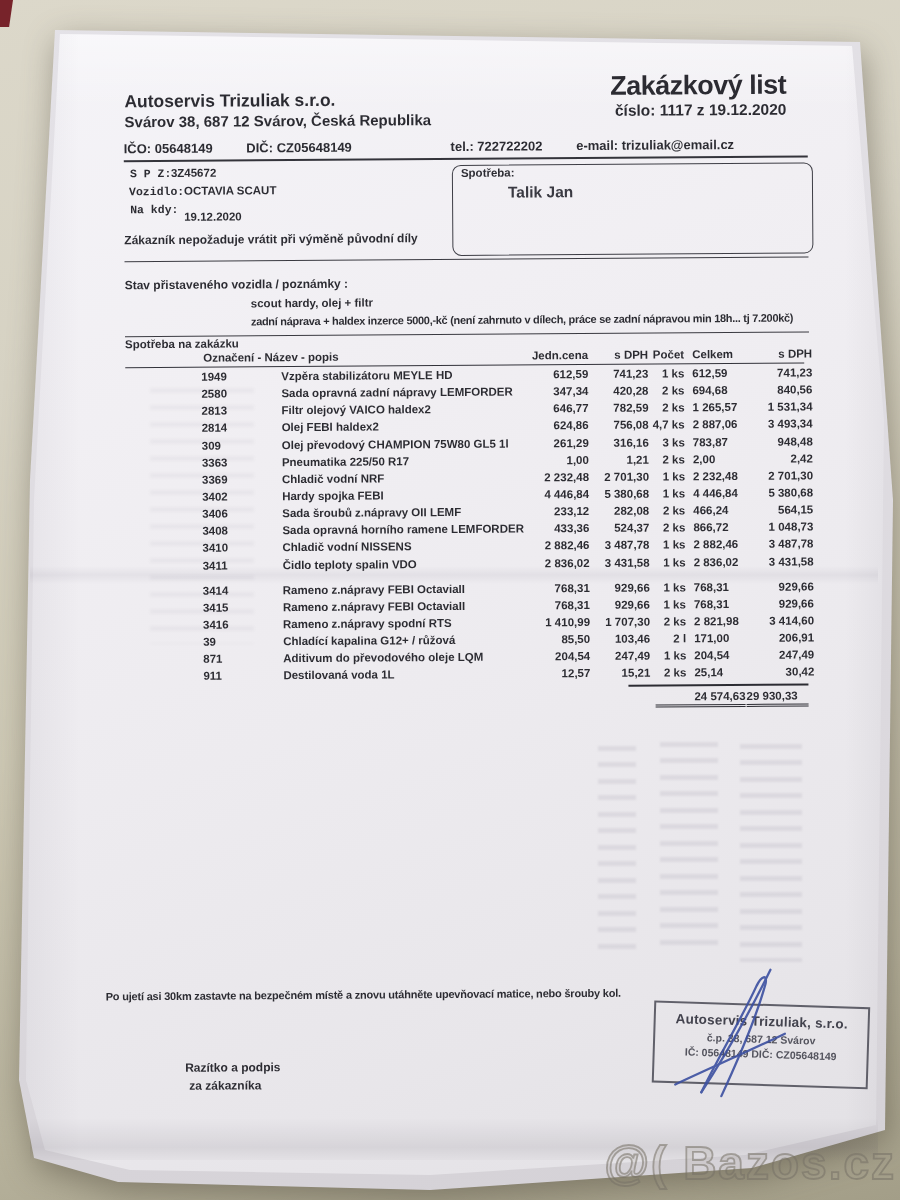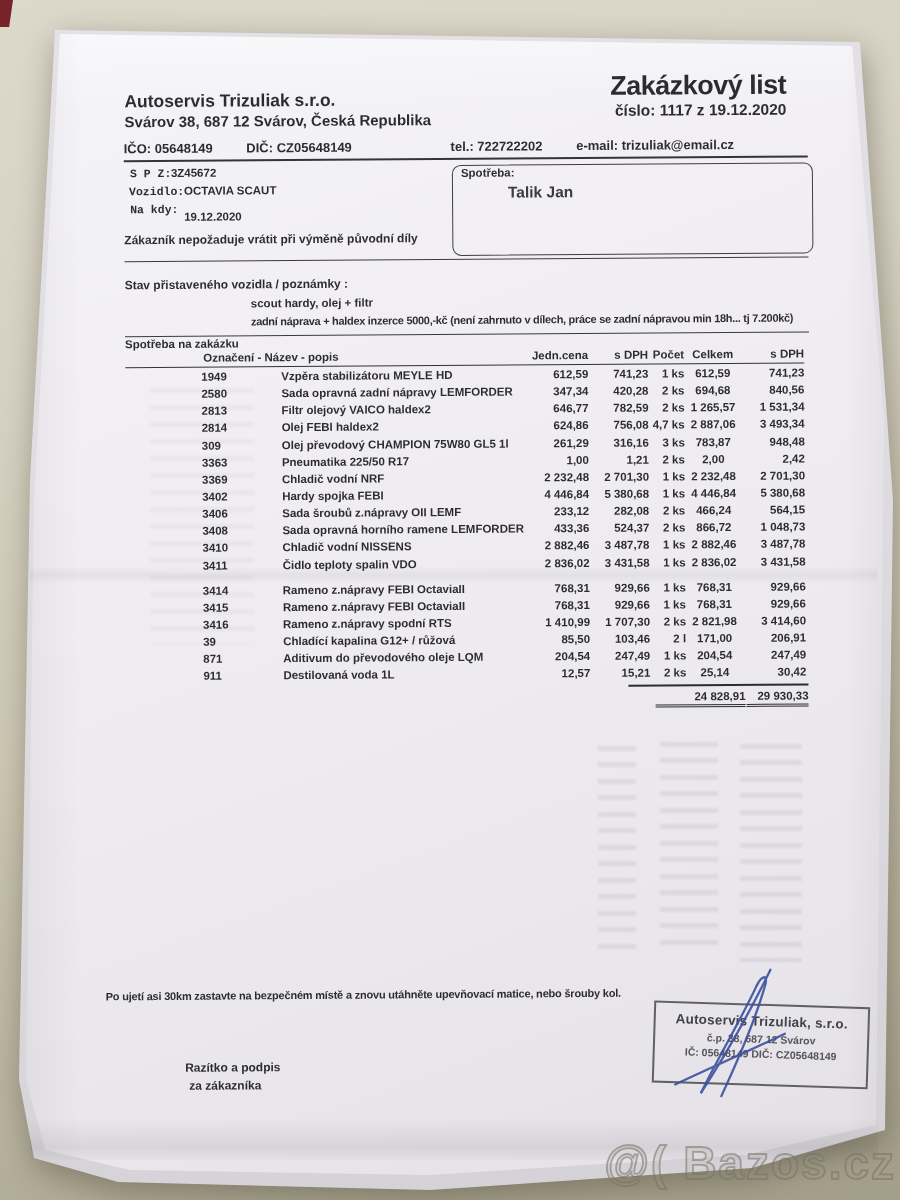--- a/index.html
+++ b/index.html
@@ -56,32 +56,32 @@
   
   .tbl{left:127px;top:348px;width:679px;font-size:11.5px;font-weight:700;}
   .thead{display:flex;height:17px;line-height:17px;border-bottom:1.8px solid #32323a;}
   .cell{flex:none;overflow:visible;white-space:nowrap;}
   .c-item{width:333px;padding-left:78px;box-sizing:border-box;text-align:left;}
   .c-code{width:156px;padding-left:76px;box-sizing:border-box;text-align:left;}
   .c-desc{width:177px;text-align:left;}
   .c-unit{width:130px;text-align:right;}
   .c-uvat{width:60px;text-align:right;}
   .c-qty{width:36px;text-align:right;}
-  .c-tot{width:57px;text-align:center;}
+  .c-tot{width:57px;text-align:left;margin-left:8px;}
   .c-tvat{width:63px;text-align:right;}
   .tbody{padding-top:1px;}
   .row{display:flex;height:17.15px;line-height:17.15px;}
   .row.gap{margin-top:8px;}
   .totals{left:628px;top:686px;width:180px;border-top:2px solid #2c2c33;padding-top:4px;
     font-size:11.5px;font-weight:700;display:flex;}
   .tot-c{width:117px;text-align:right;}
   .tot-v{width:63px;text-align:right;}
   .tot-ul{display:inline-block;border-bottom:3px double #2c2c33;padding-bottom:2px;}
   .tot-ul.w1{min-width:90px;text-align:right;}
-  .tot-ul.w2{min-width:62px;text-align:right;}
+  .tot-ul.w2{min-width:62px;text-align:left;}
   
   .warning{left:103px;top:988px;font-size:11px;font-weight:700;letter-spacing:-0.2px;}
   .sign-lbl1{left:182px;top:1059px;font-size:12px;font-weight:700;}
   .sign-lbl2{left:186px;top:1077px;font-size:12px;font-weight:700;}
   .stamp{left:650px;top:1006px;width:212px;height:78px;border:2px solid rgba(62,62,74,0.8);
     transform:rotate(2.2deg);text-align:center;color:#43434e;}
   .stamp .s1{margin-top:8px;font-size:13.5px;font-weight:700;letter-spacing:0.2px;}
   .stamp .s2{margin-top:4px;font-size:10.5px;font-weight:700;color:#54545e;}
   .stamp .s3{margin-top:3px;font-size:10.5px;font-weight:700;color:#54545e;}
   .signature{left:664px;top:968px;width:126px;height:136px;}
@@ -332,21 +332,21 @@
     <span class="cell c-unit">12,57</span>
     <span class="cell c-uvat">15,21</span>
     <span class="cell c-qty">2 ks</span>
     <span class="cell c-tot">25,14</span>
     <span class="cell c-tvat">30,42</span>
   </div>
 </div>
   </div>
 
   <div class="abs totals">
-    <span class="tot-c"><span class="tot-ul w1">24 828,91</span></span>
+    <span class="tot-c"><span class="tot-ul w1">24 574,63</span></span>
     <span class="tot-v"><span class="tot-ul w2">29 930,33</span></span>
   </div>
 
   <div class="abs warning">Po ujetí asi 30km zastavte na bezpečném místě a znovu utáhněte upevňovací matice, nebo šrouby kol.</div>
   <div class="abs sign-lbl1">Razítko a podpis</div>
   <div class="abs sign-lbl2">za zákazníka</div>
 
   <div class="abs stamp">
     <div class="s1">Autoservis Trizuliak, s.r.o.</div>
     <div class="s2">č.p. 38, 687 12 Svárov</div>

